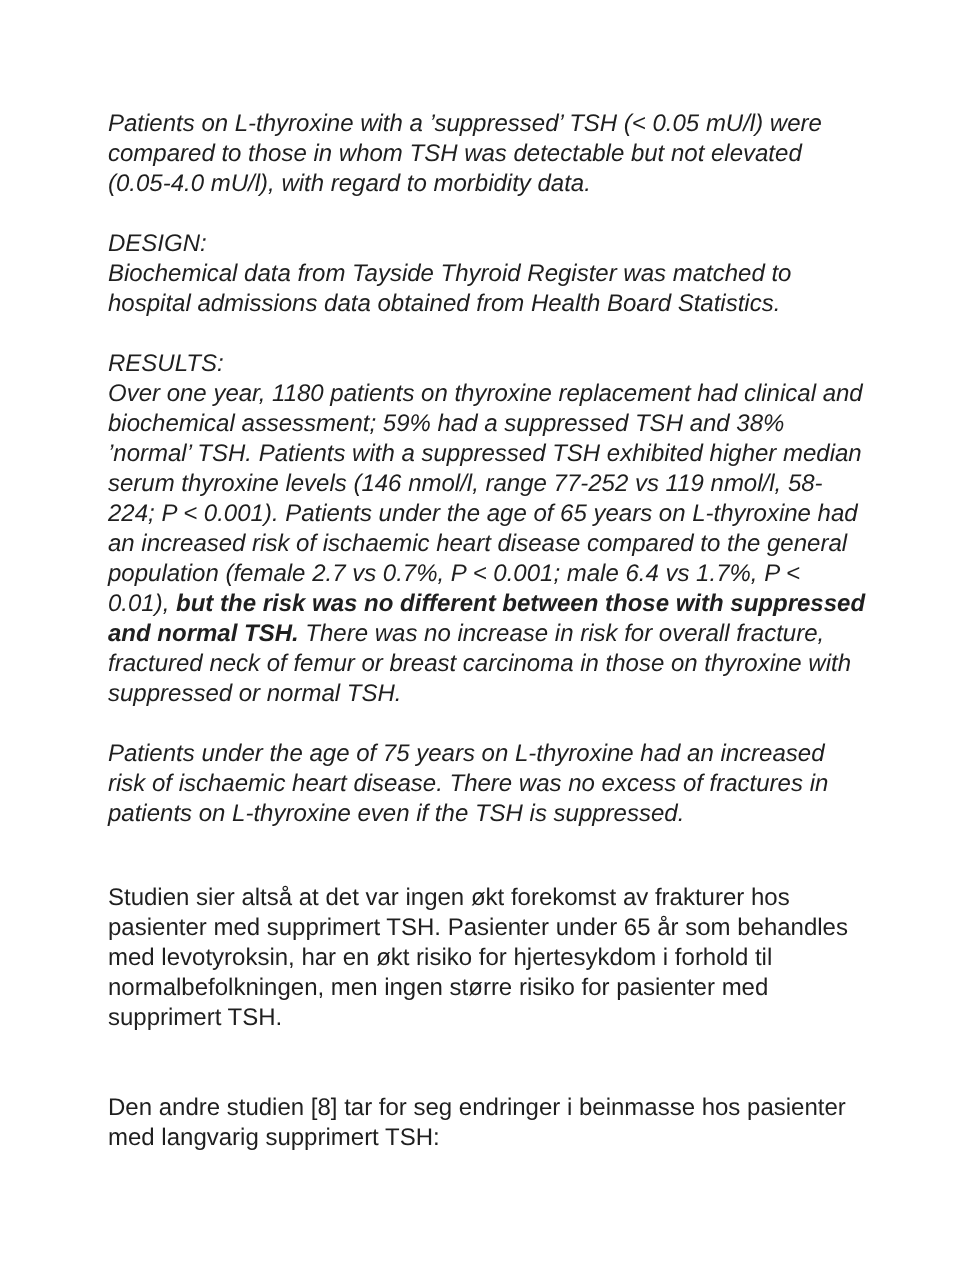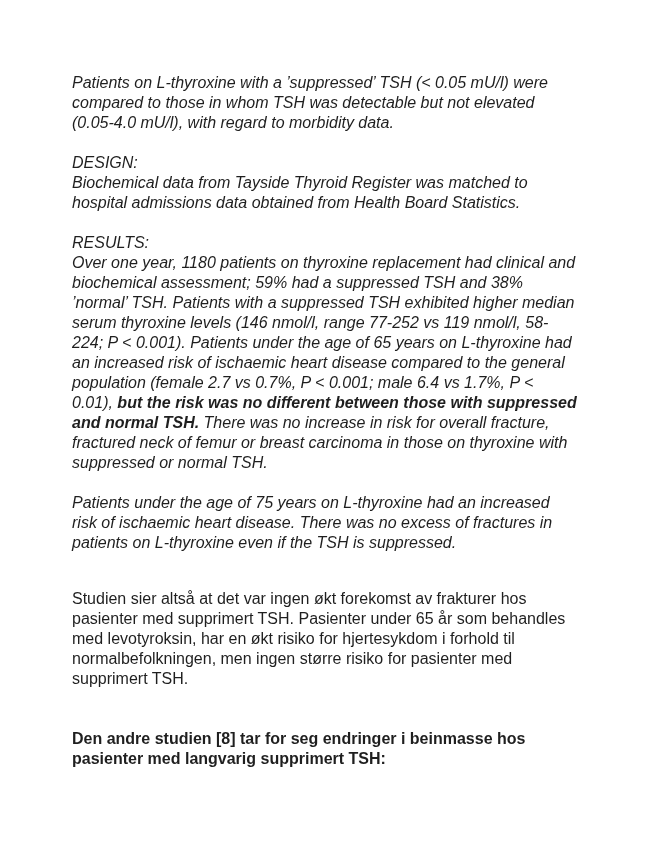--- a/index.html
+++ b/index.html
@@ -23,21 +23,21 @@
     top: 73px;
     left: 72px;
     width: 506px;
   }
   p { margin: 0 0 20px 0; }
   .section p.h { margin-bottom: 0; font-style: italic; }
   .it { font-style: italic; }
   strong { font-weight: bold; }
   .gap-xl { margin-bottom: 36px; }
   .gap-xxl { margin-bottom: 40px; }
-  .gap-md { margin-bottom: 30px; font-weight: bold; }
+  .gap-md { margin-bottom: 30px; }
 </style>
 </head>
 <body>
 
 <div class="page">
   <div class="content">
 
     <p class="it">Patients on L-thyroxine with a ’suppressed’ TSH (&lt; 0.05 mU/l) were compared to those in whom TSH was detectable but not elevated (0.05-4.0 mU/l), with regard to morbidity data.</p>
 
     <div class="section">

